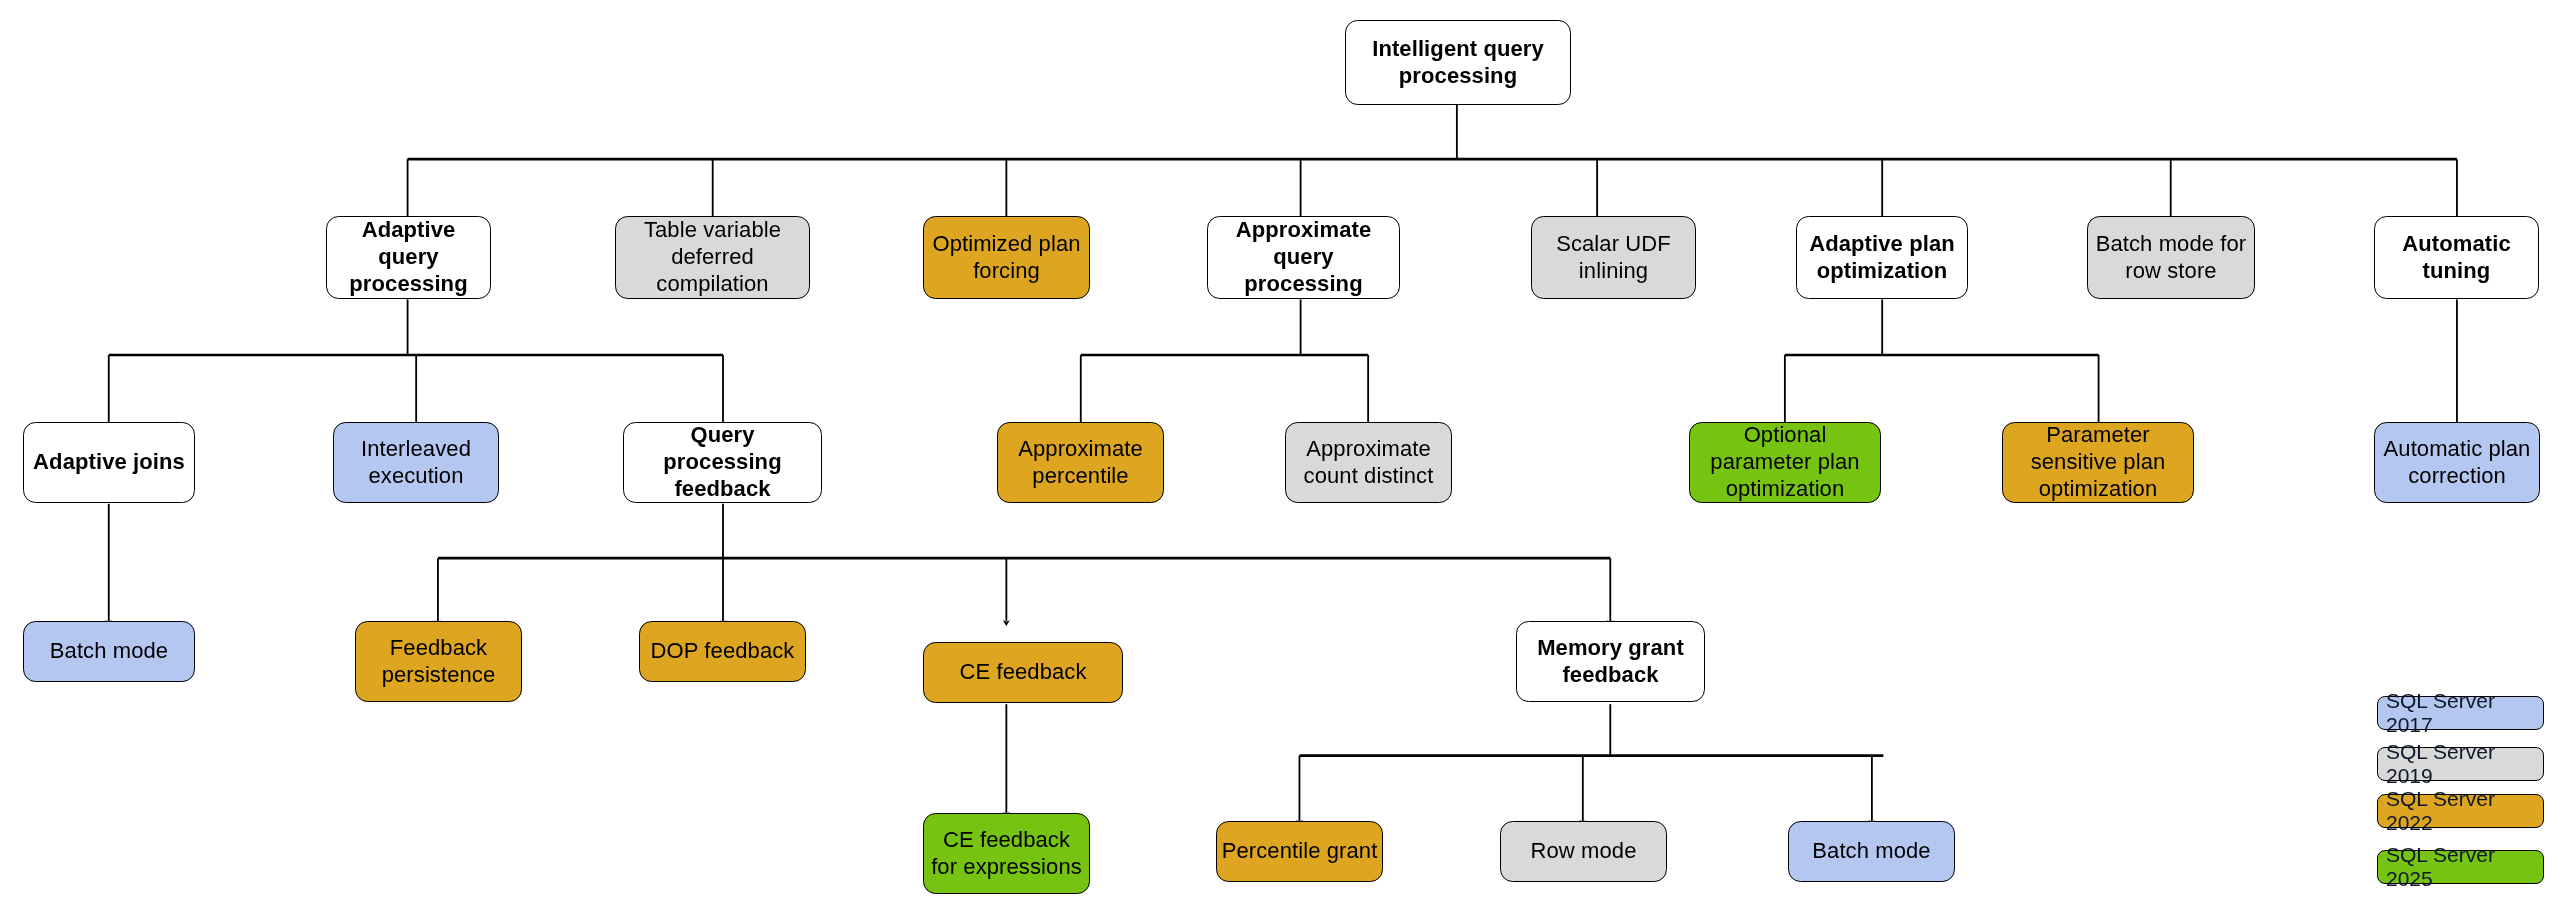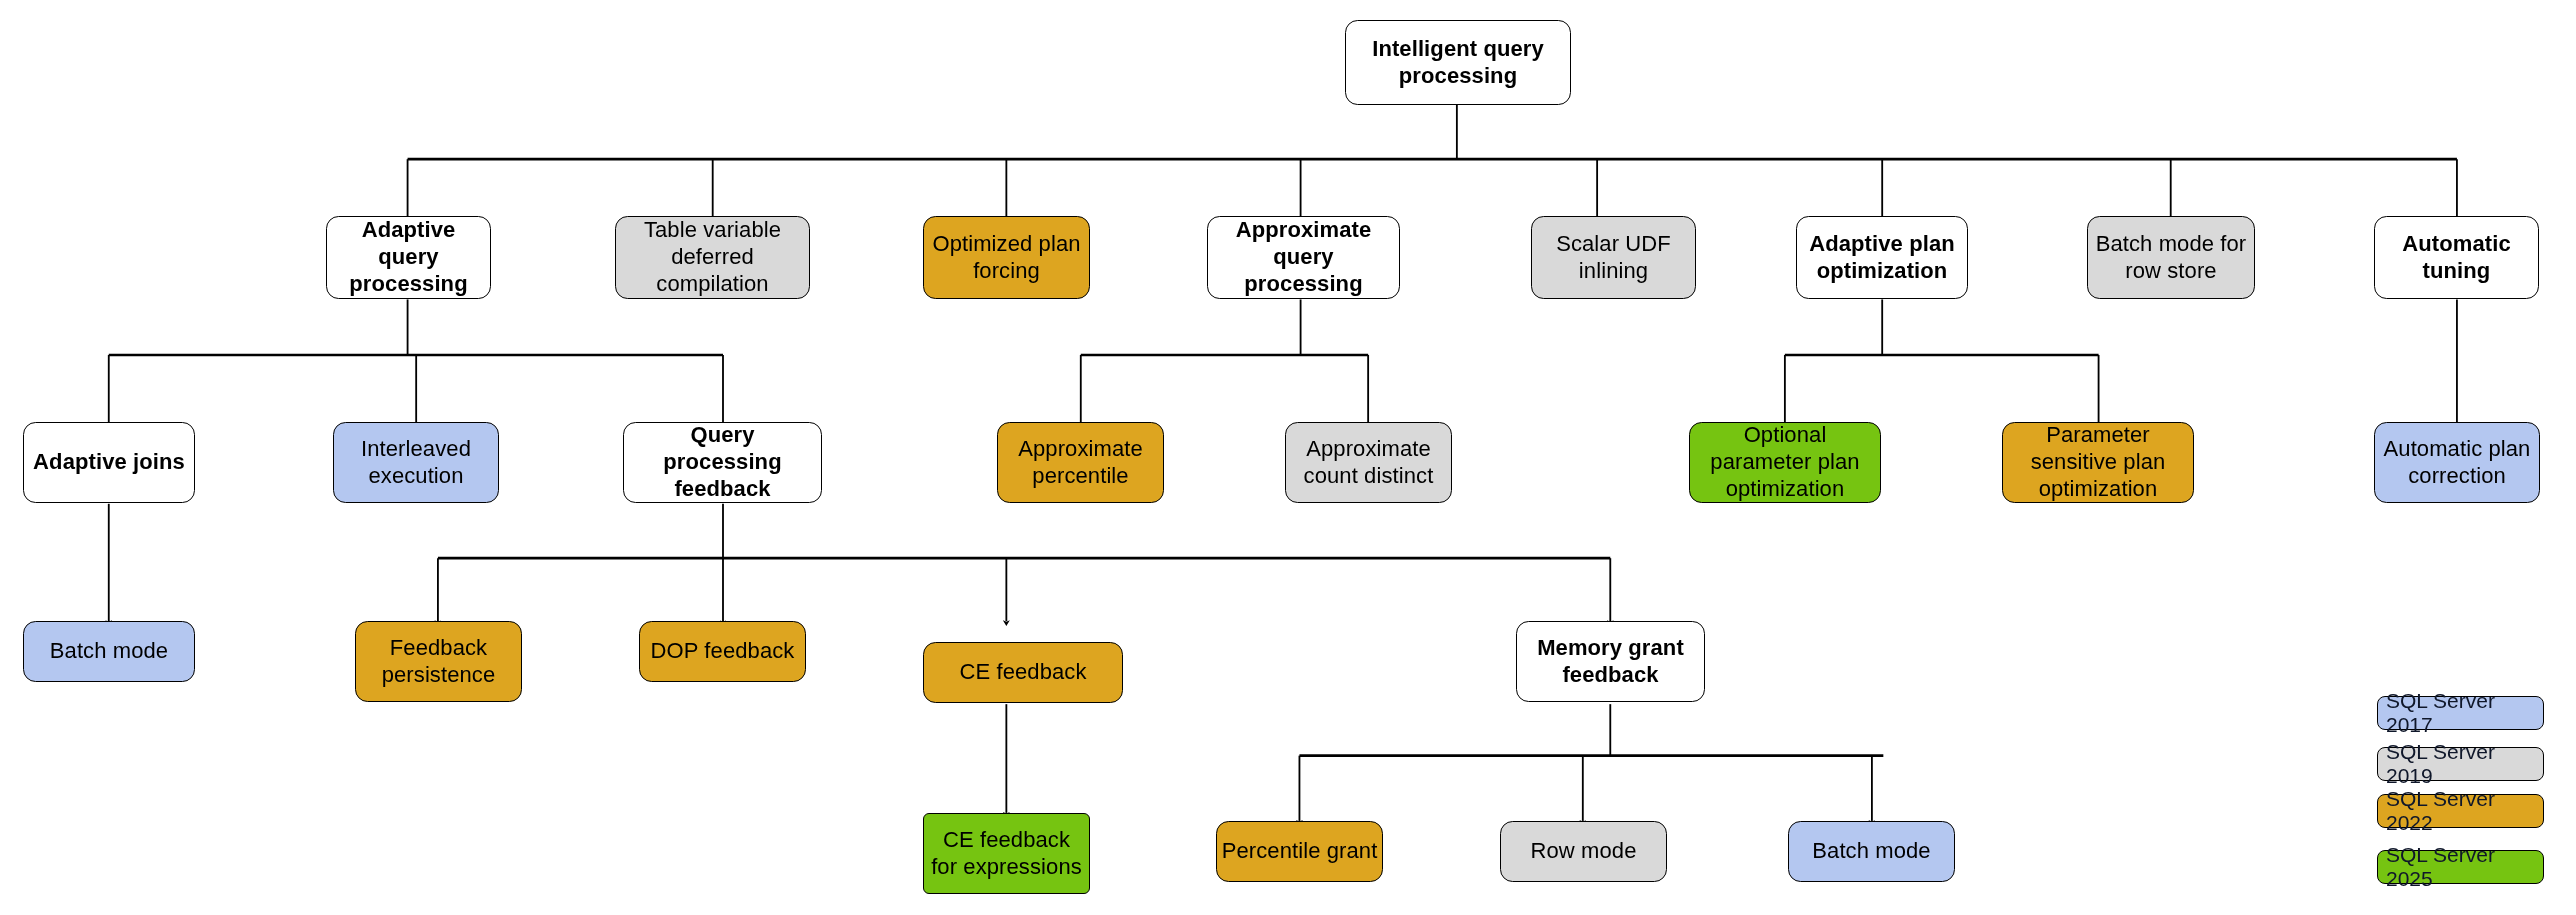--- a/index.html
+++ b/index.html
@@ -186,21 +186,21 @@
   </div>
 
   <div class="node c-orange" style="left:923px;top:621px;width:200px;height:61px;margin-top:21px;">
     <span>CE feedback</span>
   </div>
 
   <div class="node c-white" style="left:1516px;top:621px;width:189px;height:81px;">
     <span>Memory grant feedback</span>
   </div>
 
-  <div class="node c-green" style="left:923px;top:813px;width:167px;height:81px;border-radius:6px;">
+  <div class="node c-green" style="left:923px;top:813px;width:167px;height:81px;">
     <span>CE feedback for expressions</span>
   </div>
 
   <div class="node c-orange" style="left:1216px;top:821px;width:167px;height:61px;">
     <span>Percentile grant</span>
   </div>
 
   <div class="node c-gray" style="left:1500px;top:821px;width:167px;height:61px;">
     <span>Row mode</span>
   </div>

